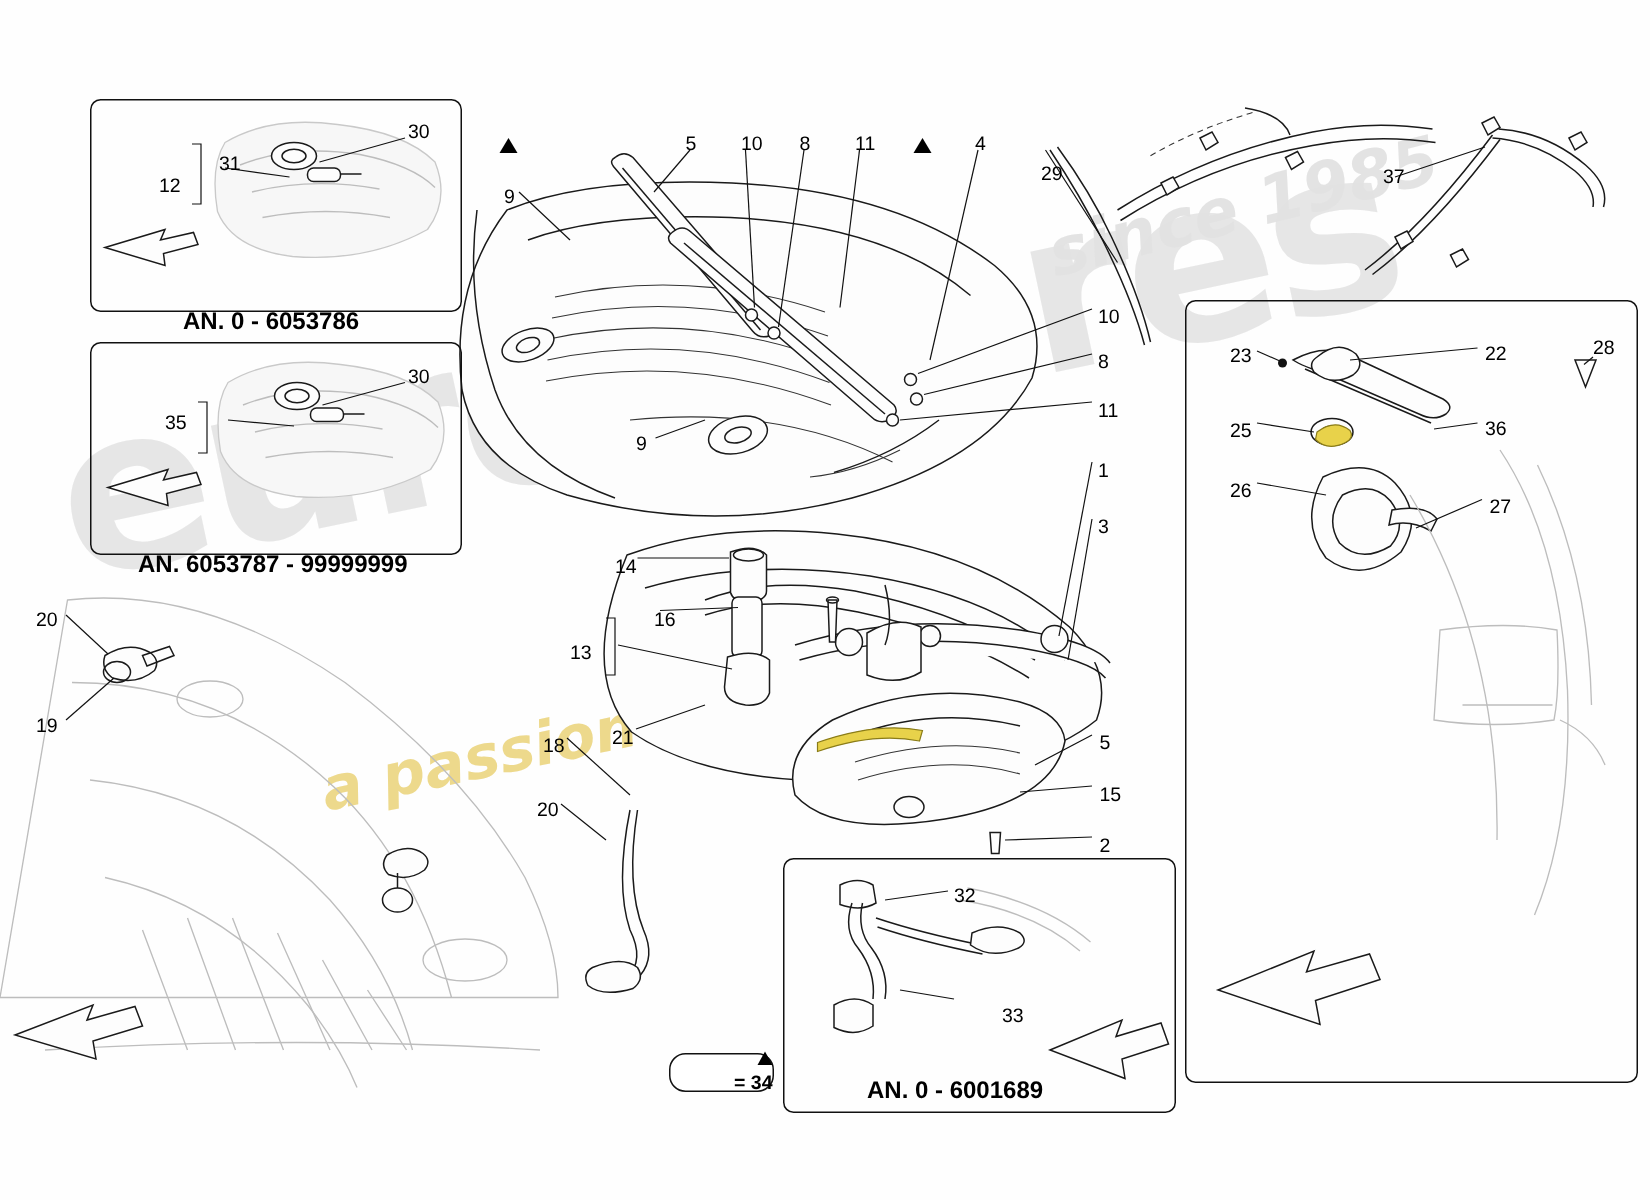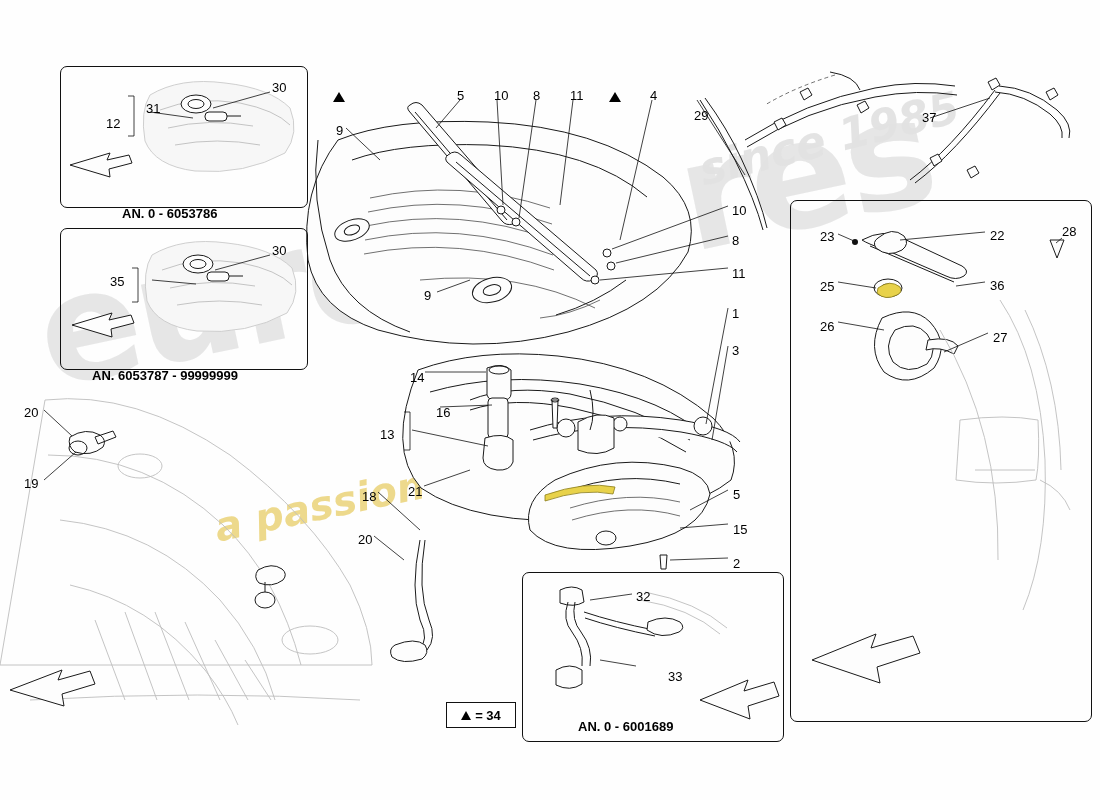--- a/index.html
+++ b/index.html
@@ -53,42 +53,43 @@
   }
   .lbl{
     position:absolute;
     font-size:13px;
     color:#000;
     font-family:"Liberation Sans", sans-serif;
     white-space:nowrap;
   }
   .box-cap{
     position:absolute;
-    font-size:13px;
+    font-size:16px;
     font-weight:bold;
     color:#000;
     white-space:nowrap;
   }
   .panel{
     position:absolute;
     border:1px solid #111;
     border-radius:7px;
     background:transparent;
   }
   .legend-box{
     position:absolute;
     border:1px solid #111;
-    border-radius:0;
+    border-radius:11px;
     background:#fff;
     font-size:13px;
     display:flex;
-    align-items:center;
+    align-items:flex-end;
     justify-content:center;
     gap:4px;
     font-weight:bold;
+    flex-direction:column;
   }
   .tri{
     display:inline-block;
     width:0;height:0;
     border-left:5px solid transparent;
     border-right:5px solid transparent;
     border-bottom:9px solid #000;
   }
   .tri-mark{
     position:absolute;

